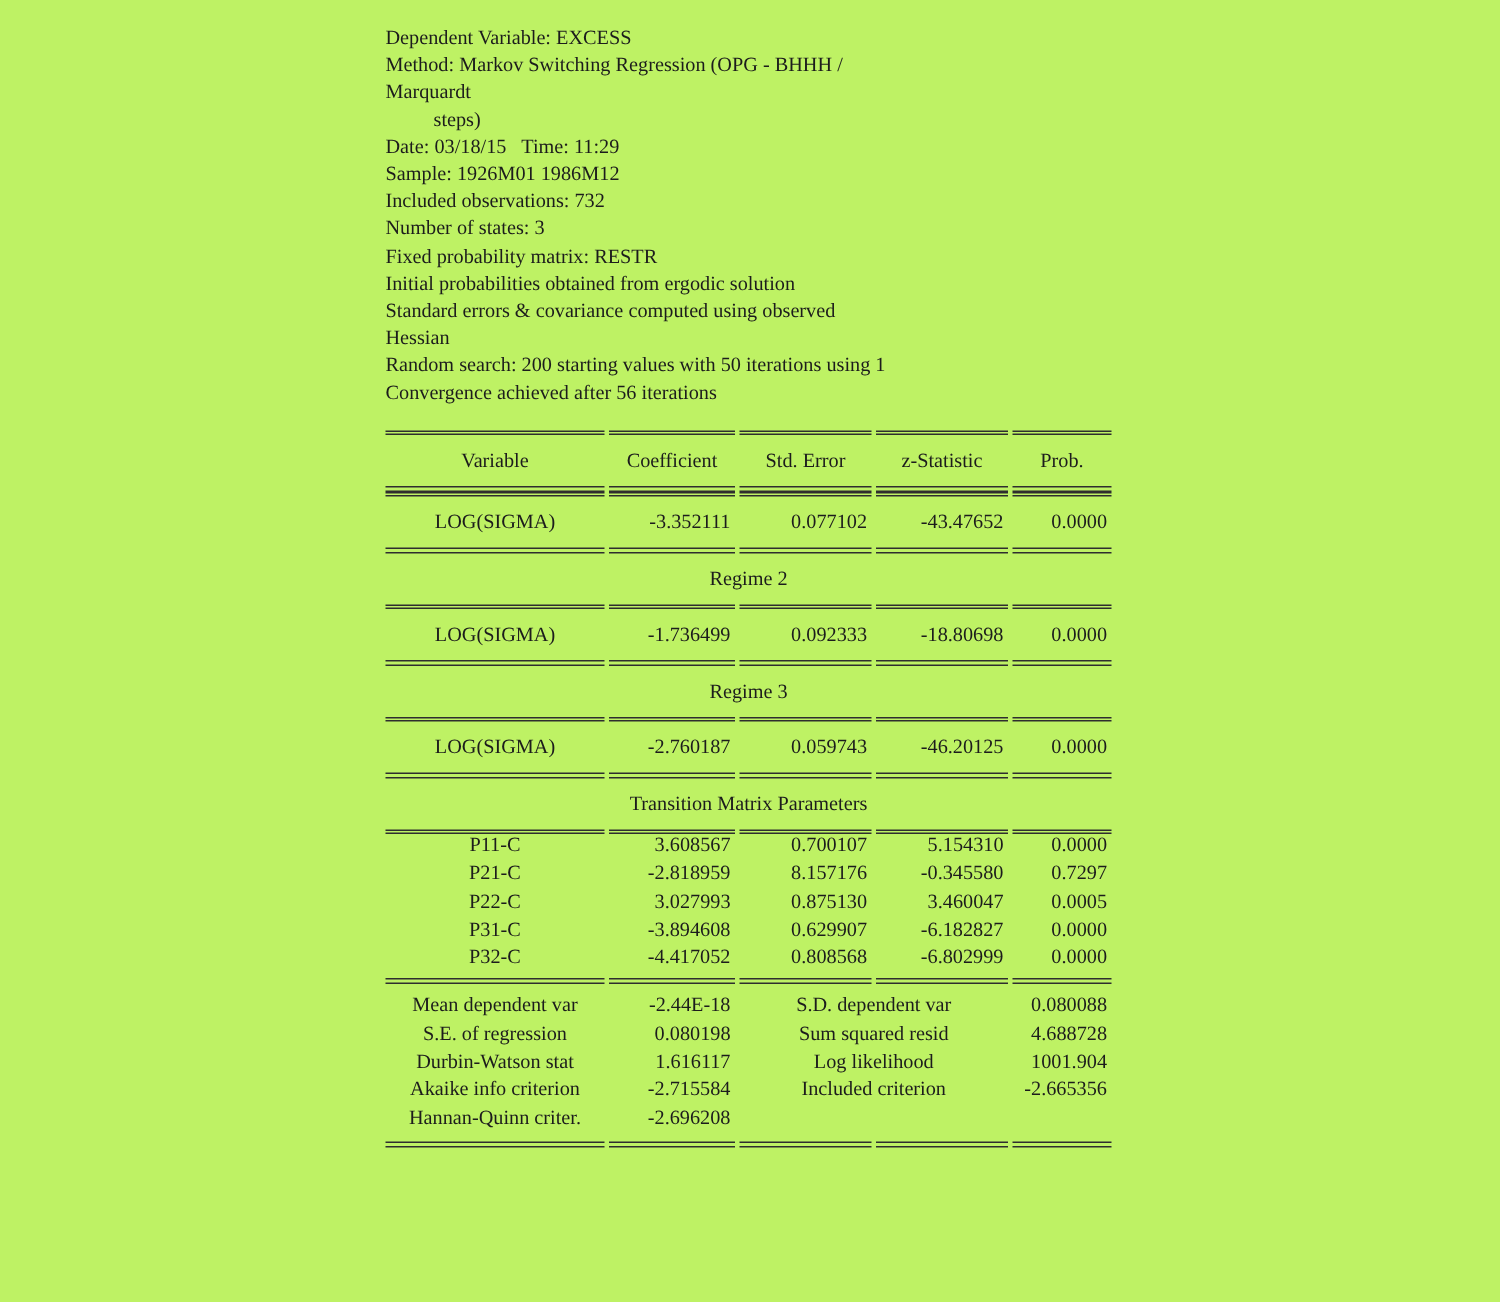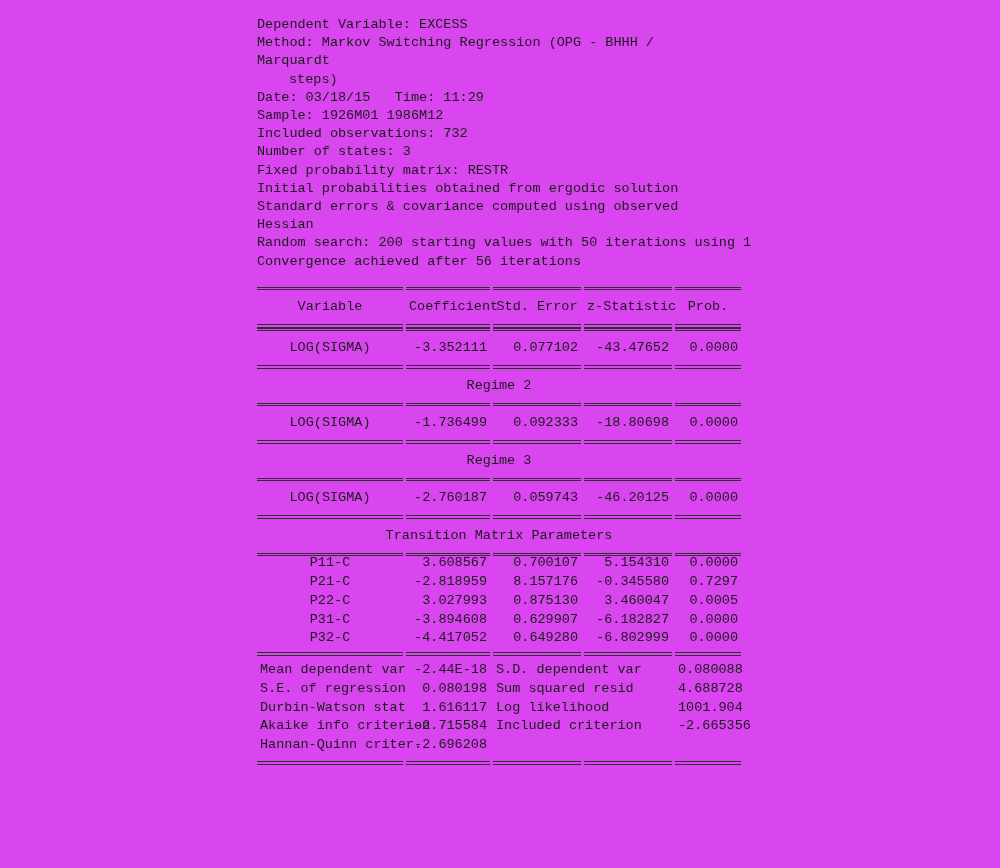--- a/index.html
+++ b/index.html
@@ -4,22 +4,22 @@
 <style>
   html, body {
     margin: 0;
     padding: 0;
     background: #ffffff;
   }
   .page {
     position: relative;
     width: 1000px;
     height: 868px;
-    background: #d946ef;
-    font-family: Liberation Mono, monospace;
+    background: #bef264;
+    font-family: Liberation Serif, serif;
     font-size: 13.5px;
     color: #1c1c1c;
     overflow: hidden;
   }
   .content {
     position: absolute;
     left: 257px;
     top: 16px;
     width: 486px;
   }
@@ -58,21 +58,21 @@
   }
   tr.trow td, tr.srow td {
     padding: 2.4px 3px;
   }
   tr.trow.first td { padding-top: 0; }
   tr.trow.last td { padding-bottom: 7px; }
   tr.srow.first td { padding-top: 7px; }
   tr.srow.last td { padding-bottom: 9px; }
   td.var { text-align: center; }
   td.num { text-align: right; }
-  td.slabel { text-align: left; }
+  td.slabel { text-align: center; }
   td.sright { padding-left: 12px; }
 </style>
 </head>
 <body>
 
 <div class="page">
   <div class="content">
 
     <div class="header-block">
       <div class="hline">Dependent Variable: EXCESS</div>
@@ -242,21 +242,21 @@
       <tr class="trow">
         <td class="var">P31-C</td>
         <td class="num">-3.894608</td>
         <td class="num">0.629907</td>
         <td class="num">-6.182827</td>
         <td class="num">0.0000</td>
       </tr>
       <tr class="trow last">
         <td class="var">P32-C</td>
         <td class="num">-4.417052</td>
-        <td class="num">0.649280</td>
+        <td class="num">0.808568</td>
         <td class="num">-6.802999</td>
         <td class="num">0.0000</td>
       </tr>
 
       <tr class="sep">
             <td></td>
             <td></td>
             <td></td>
             <td></td>
             <td></td>

